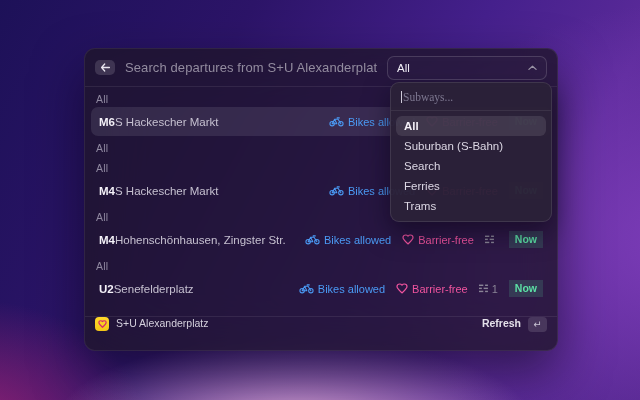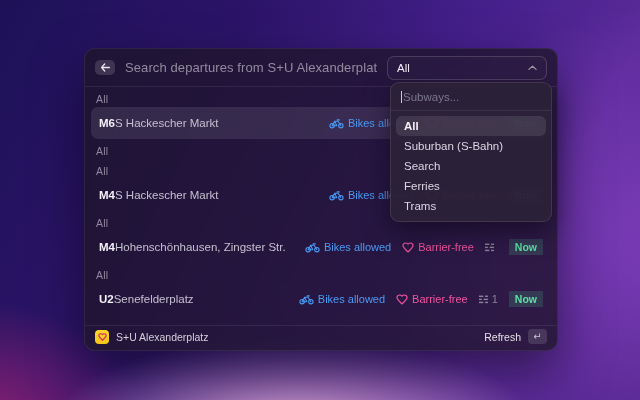--- a/index.html
+++ b/index.html
@@ -43,65 +43,65 @@
     padding:0 9px;font-size:11.5px;color:#f0edf5;position:relative;z-index:30;
   }
   .select .chev{display:flex;color:#9a93a5;}
   
   .list{position:relative;}
   .sec-header{
     height:14px;padding:6px 11px 0;font-size:10.5px;color:#9089a0;letter-spacing:.2px;
   }
   .row{
     height:29px;margin:0 6px;border-radius:7px;display:flex;align-items:center;
-    padding:16px 8px;box-sizing:border-box;position:relative;font-size:11.5px;
+    padding:7px 8px;box-sizing:border-box;position:relative;font-size:11.5px;
   }
   .row.selected{background:rgba(255,255,255,0.095);}
   .row .line{font-weight:bold;color:#f4f1f8;font-size:11.5px;}
   .row .dest{margin-left:0;color:#c6c1d0;font-size:11.5px;}
   .badges{margin-left:auto;display:flex;align-items:center;gap:11px;}
   .badge{display:flex;align-items:center;gap:4px;font-size:11px;white-space:nowrap;}
   .badge.bikes{color:#4b9bf5;}
   .badge.barrier{color:#f0549e;}
   .badge.platform{color:#8a8496;gap:3px;}
   .now-badge{
     background:rgba(86,222,162,0.16);color:#5ce0a5;font-size:10.5px;font-weight:bold;
     padding:3px 6px;border-radius:0;line-height:1;
   }
   .badges-abs{position:absolute;left:298px;top:50%;transform:translateY(-50%);
     display:flex;align-items:center;gap:4px;}
   
   .footer{
-    position:absolute;left:0;right:0;bottom:3px;height:21px;
+    position:absolute;left:0;right:0;bottom:12px;height:21px;
     border-top:1px solid rgba(255,255,255,0.08);
-    display:flex;align-items:center;gap:7px;padding:0 10px;
+    display:flex;gap:7px;padding:0 10px;
   }
   .app-icon{
     width:14px;height:14px;border-radius:4px;flex:0 0 auto;
     background:linear-gradient(180deg,#ffd82a,#f3c517);
     display:flex;align-items:center;justify-content:center;
   }
   .app-title{font-size:10.5px;color:#d4d0dc;flex:1;}
-  .refresh-label{font-size:10.5px;font-weight:normal;color:#e4e0ea;}
+  .refresh-label{font-size:10.5px;font-weight:bold;color:#e4e0ea;}
   .keycap{
     width:19px;height:15px;border-radius:4px;background:rgba(255,255,255,0.13);
     display:flex;align-items:center;justify-content:center;
     font-size:10px;color:#c9c4d4;font-family:"DejaVu Sans",sans-serif;
   }
   
   .panel{
     position:absolute;left:305px;top:33px;width:162px;z-index:20;
     background:rgba(43,33,56,0.97);
     border:1px solid rgba(255,255,255,0.10);border-radius:9px;box-sizing:border-box;
     box-shadow:0 10px 26px rgba(5,2,15,0.5);
     overflow:hidden;
   }
   .panel-input{
     height:27px;display:flex;align-items:center;padding:0 10px;
-    font-size:11.5px;color:#7d7790;border-bottom:1px solid rgba(255,255,255,0.08);
+    font-size:11.5px;color:#7d7790;border-bottom:1px solid rgba(255,255,255,0.08);font-family:Liberation Serif, serif;
   }
   .caret{display:inline-block;width:1px;height:12px;background:#cfcada;margin-right:1px;}
   .options{padding:5px;}
   .option{
     height:20px;line-height:20px;padding:0 8px;border-radius:6px;
     font-size:11.5px;color:#dcd7e4;white-space:nowrap;
   }
   .option.selected{background:rgba(255,255,255,0.10);color:#f4f1f8;font-weight:bold;}
   svg{display:block;}
 </style>

